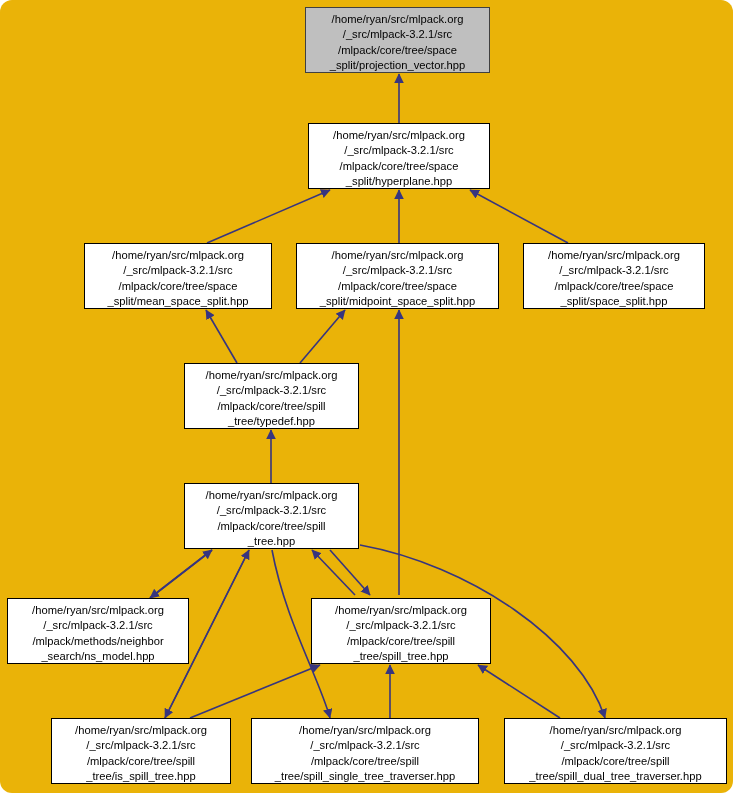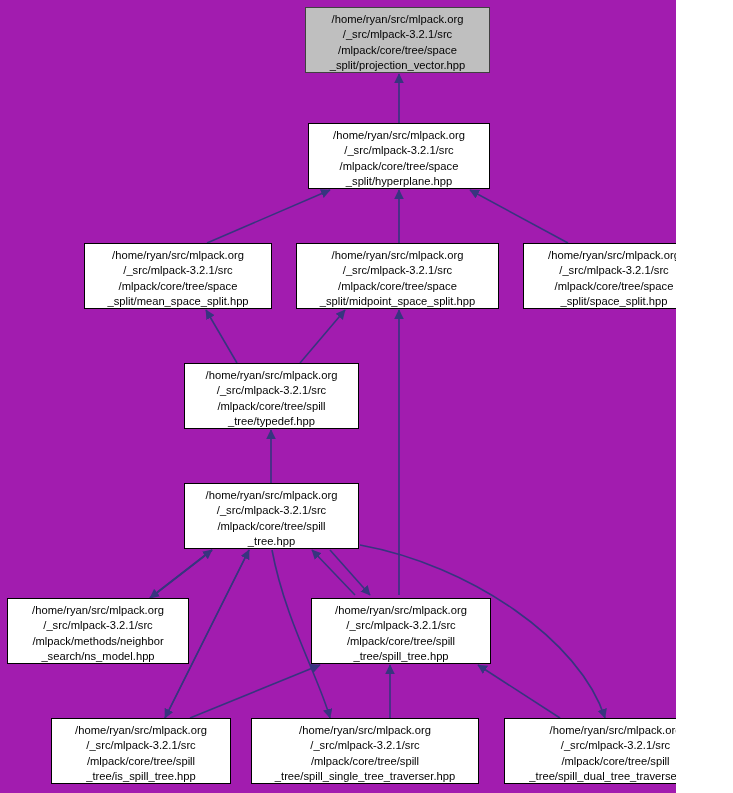--- a/index.html
+++ b/index.html
@@ -2,25 +2,26 @@
 <html><head>
 <meta charset="utf-8">
 <style>
   html, body {
     margin: 0;
     padding: 0;
     background: #ffffff;
   }
   #canvas {
     position: relative;
-    width: 676px;
+    width: 733px;
     height: 793px;
-    background: #a21caf;
+    background: #eab308;
     font-family: "Liberation Sans", sans-serif;
     overflow: hidden;
+    border-radius: 12px;
   }
   #edge-layer {
     position: absolute;
     left: 0;
     top: 0;
     width: 733px;
     height: 793px;
     pointer-events: none;
   }
   .node {

